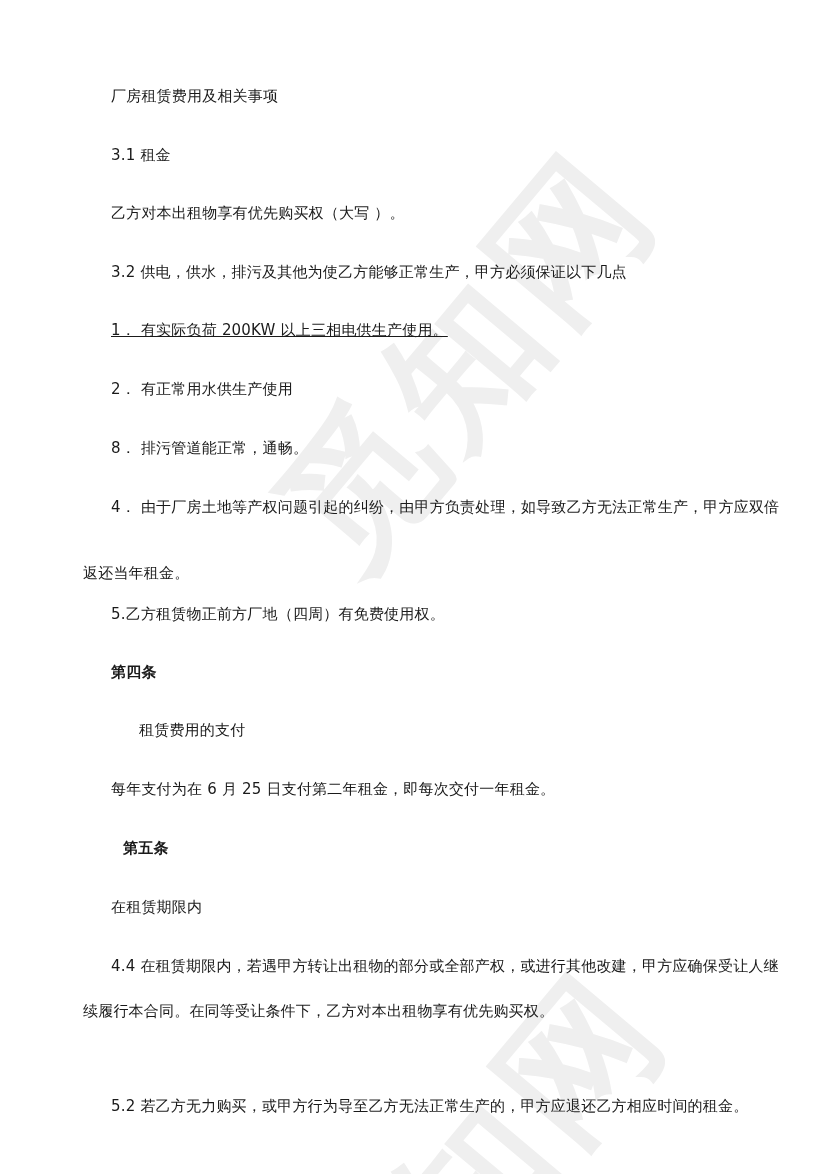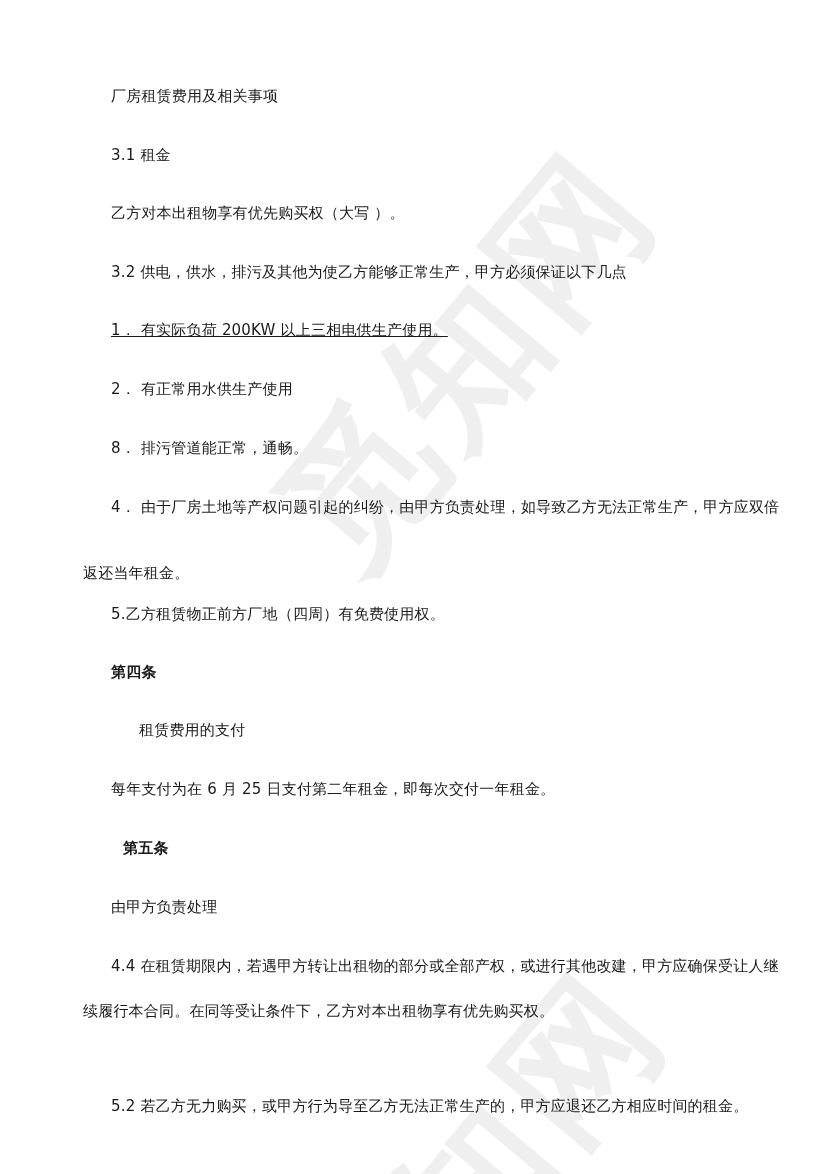--- a/index.html
+++ b/index.html
@@ -34,18 +34,18 @@
     <div class="line" style="left:111px; top:320px;text-decoration:underline;">1．   有实际负荷 200KW 以上三相电供生产使用。</div>
     <div class="line" style="left:111px; top:379px;">2．   有正常用水供生产使用</div>
     <div class="line" style="left:111px; top:438px;">8．   排污管道能正常，通畅。</div>
     <div class="line" style="left:111px; top:497px;">4．   由于厂房土地等产权问题引起的纠纷，由甲方负责处理，如导致乙方无法正常生产，甲方应双倍</div>
     <div class="line" style="left:83px; top:547px;margin-top:16px;">返还当年租金。</div>
     <div class="line" style="left:111px; top:604px;">5.乙方租赁物正前方厂地（四周）有免费使用权。</div>
     <div class="line bold" style="left:111px; top:662px;">第四条</div>
     <div class="line" style="left:117px; top:720px;margin-left:22px;">租赁费用的支付</div>
     <div class="line" style="left:111px; top:779px;">每年支付为在 6  月  25 日支付第二年租金，即每次交付一年租金。</div>
     <div class="line bold" style="left:123px; top:838px;text-align:right;">第五条</div>
-    <div class="line" style="left:111px; top:897px;">由甲方负责处理</div>
+    <div class="line" style="left:111px; top:897px;">在租赁期限内</div>
     <div class="line" style="left:111px; top:956px;">4.4  在租赁期限内，若遇甲方转让出租物的部分或全部产权，或进行其他改建，甲方应确保受让人继</div>
     <div class="line" style="left:83px; top:1001px;">续履行本合同。在同等受让条件下，乙方对本出租物享有优先购买权。</div>
     <div class="line" style="left:111px; top:1060px;margin-top:36px;">5.2 若乙方无力购买，或甲方行为导至乙方无法正常生产的，甲方应退还乙方相应时间的租金。</div>
   </div>
 </div>
 
 </body></html>

